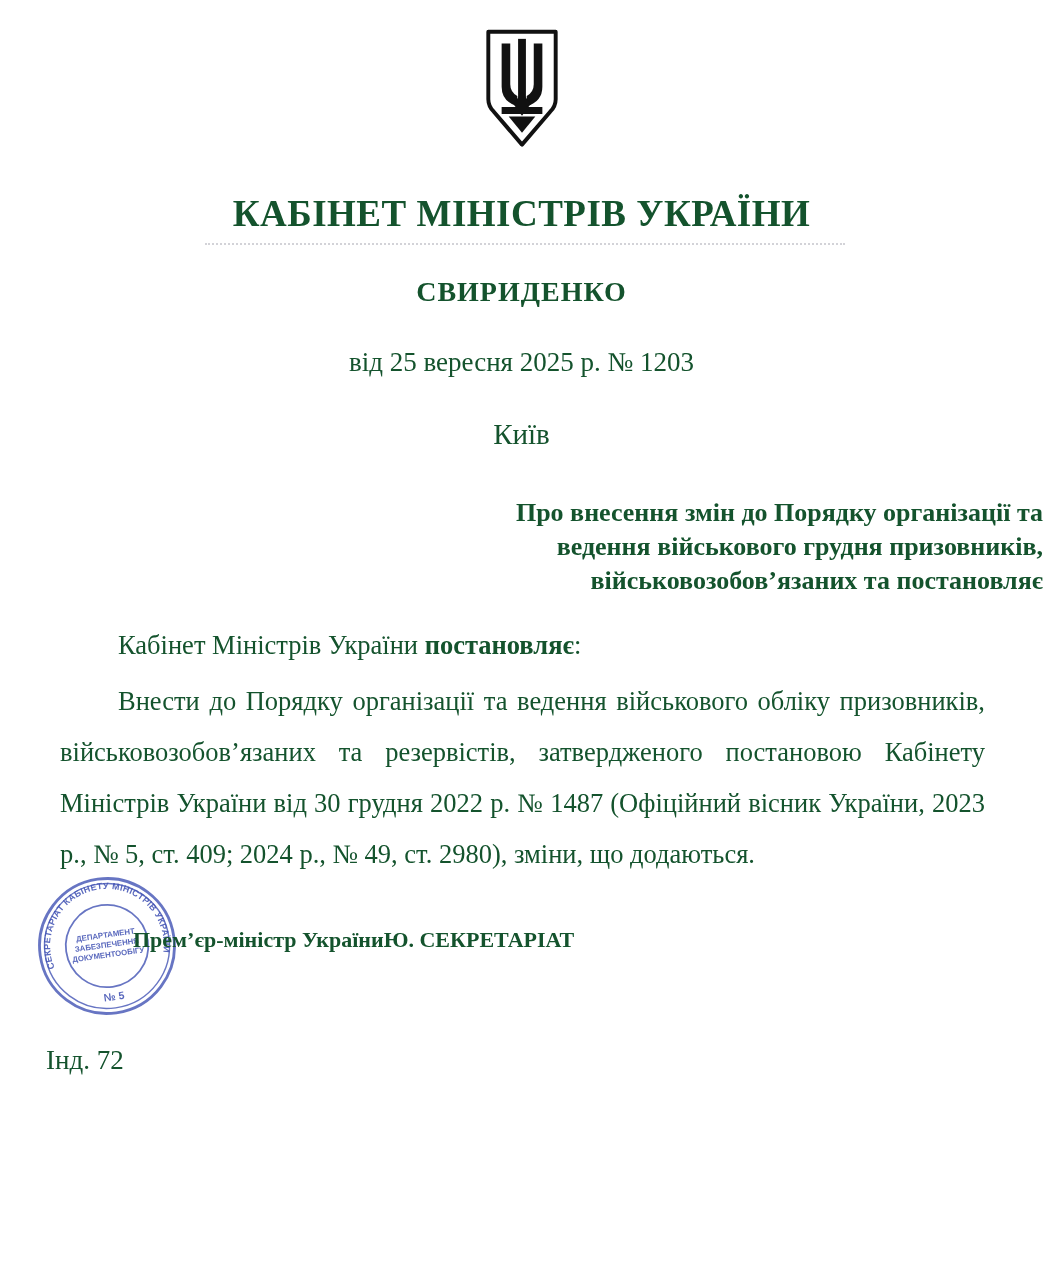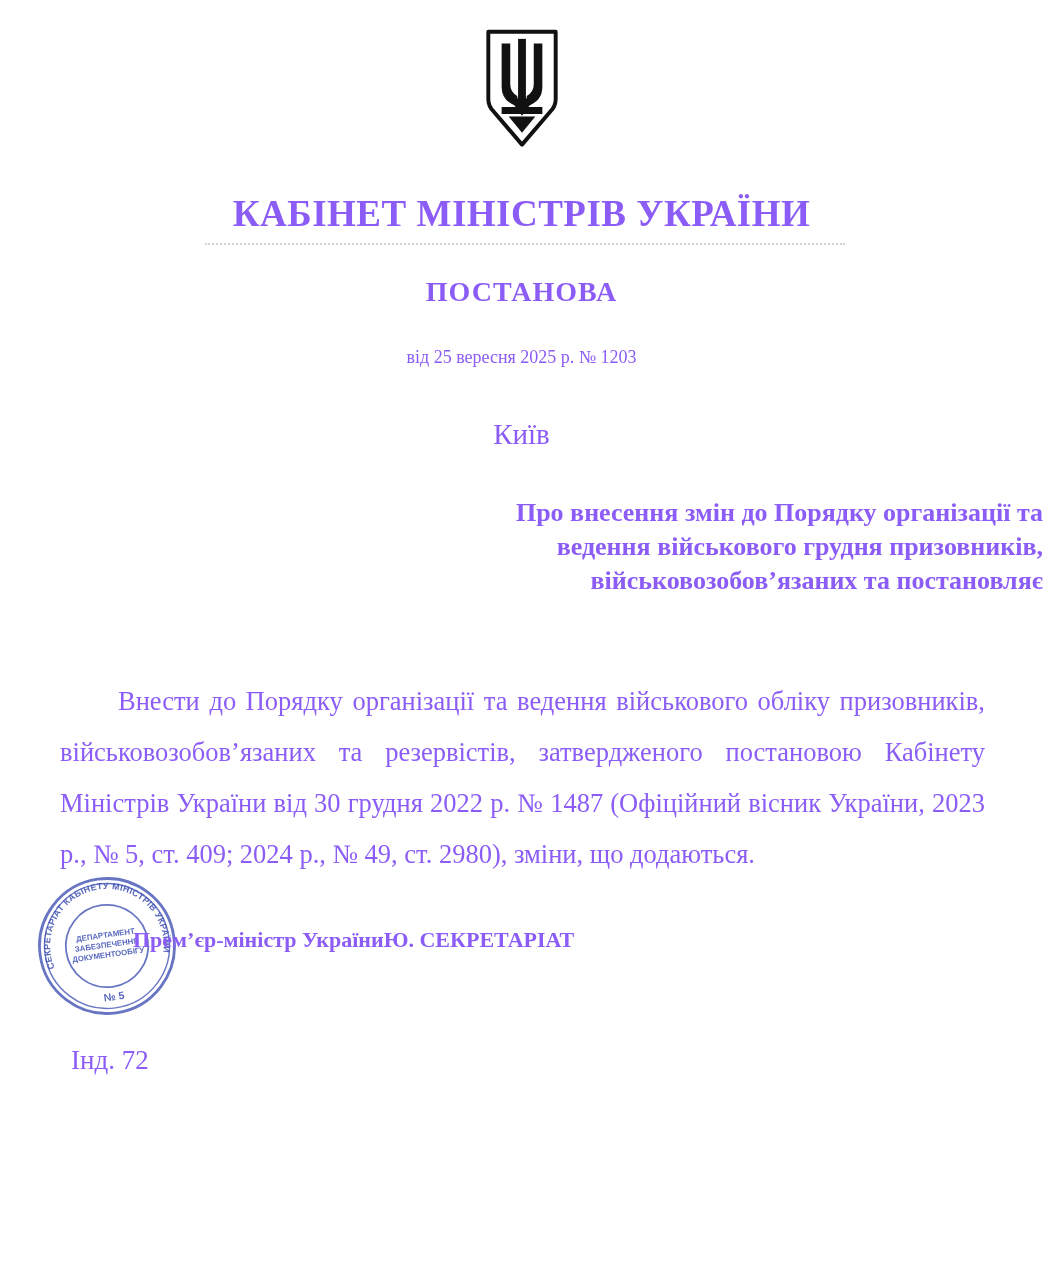--- a/index.html
+++ b/index.html
@@ -55,21 +55,21 @@
     font-weight: bold;
     letter-spacing: 1px;
   }
 
   .date-line {
     position: absolute;
     top: 347px;
     left: 0;
     width: 100%;
     text-align: center;
-    font-size: 18px;
+    font-size: 27px;
   }
 
   .city {
     position: absolute;
     top: 418px;
     left: 0;
     width: 100%;
     text-align: center;
     font-size: 29px;
   }
@@ -128,55 +128,56 @@
     width: 142px;
     height: 142px;
     z-index: 1;
   }
   .stamp svg { width: 100%; height: 100%; display: block; transform: rotate(-8deg); }
   .stamp text { font-family: "Liberation Sans", sans-serif; }
 
   .index-line {
     position: absolute;
     top: 1045px;
-    left: 71px;
+    left: 46px;
     font-size: 27px;
   }
 </style>
 </head>
 <body>
 
-<div class="page" style="color: #8b5cf6;">
+<div class="page" style="color: #14532d;">
 
   <div class="emblem">
     <svg viewBox="0 0 120 160" xmlns="http://www.w3.org/2000/svg">
       <path d="M17 7 H103 V93 Q103 102 96 109 L60 151 L24 109 Q17 102 17 93 Z" fill="#ffffff" stroke="#111111" stroke-width="5" stroke-linejoin="round"></path>
       <g fill="#111111">
         <path d="M34 22 L45 22 L45 74 Q45 84 54 89 L54 102 Q34 96 34 77 Z"></path>
         <path d="M86 22 L75 22 L75 74 Q75 84 66 89 L66 102 Q86 96 86 77 Z"></path>
         <path d="M55 16 L65 16 L65 92 L55 92 Z"></path>
         <path d="M60 84 L71 99 L60 114 L49 99 Z"></path>
         <path d="M34 103 H86 V112 H34 Z"></path>
         <path d="M43 115 H77 L60 136 Z"></path>
       </g>
     </svg>
   </div>
 
   <h1 class="org-name">КАБІНЕТ МІНІСТРІВ УКРАЇНИ</h1>
   <div class="scan-artifact"></div>
-  <h2 class="doc-type">ПОСТАНОВА</h2>
+  <h2 class="doc-type">СВИРИДЕНКО</h2>
   <div class="date-line">від 25 вересня 2025 р. № 1203</div>
   <div class="city">Київ</div>
 
   <div class="doc-title">
     <div>Про внесення змін до Порядку організації та</div>
     <div>ведення військового грудня призовників,</div>
     <div>військовозобов’язаних та постановляє</div>
   </div>
 
+  <p class="preamble"><span>Кабінет Міністрів України </span><b>постановляє</b><span>:</span></p>
 
   <p class="body-par">Внести до Порядку організації та ведення військового обліку призовників, військовозобов’язаних та резервістів, затвердженого постановою Кабінету Міністрів України від 30 грудня 2022 р. № 1487 (Офіційний вісник України, 2023 р., № 5, ст. 409; 2024 р., № 49, ст. 2980), зміни, що додаються.</p>
 
   <div class="sig-row">
     <span>Прем’єр-міністр України</span>
     <span>Ю. СЕКРЕТАРІАТ</span>
   </div>
 
   <div class="stamp">
     <svg viewBox="0 0 200 200" xmlns="http://www.w3.org/2000/svg">

